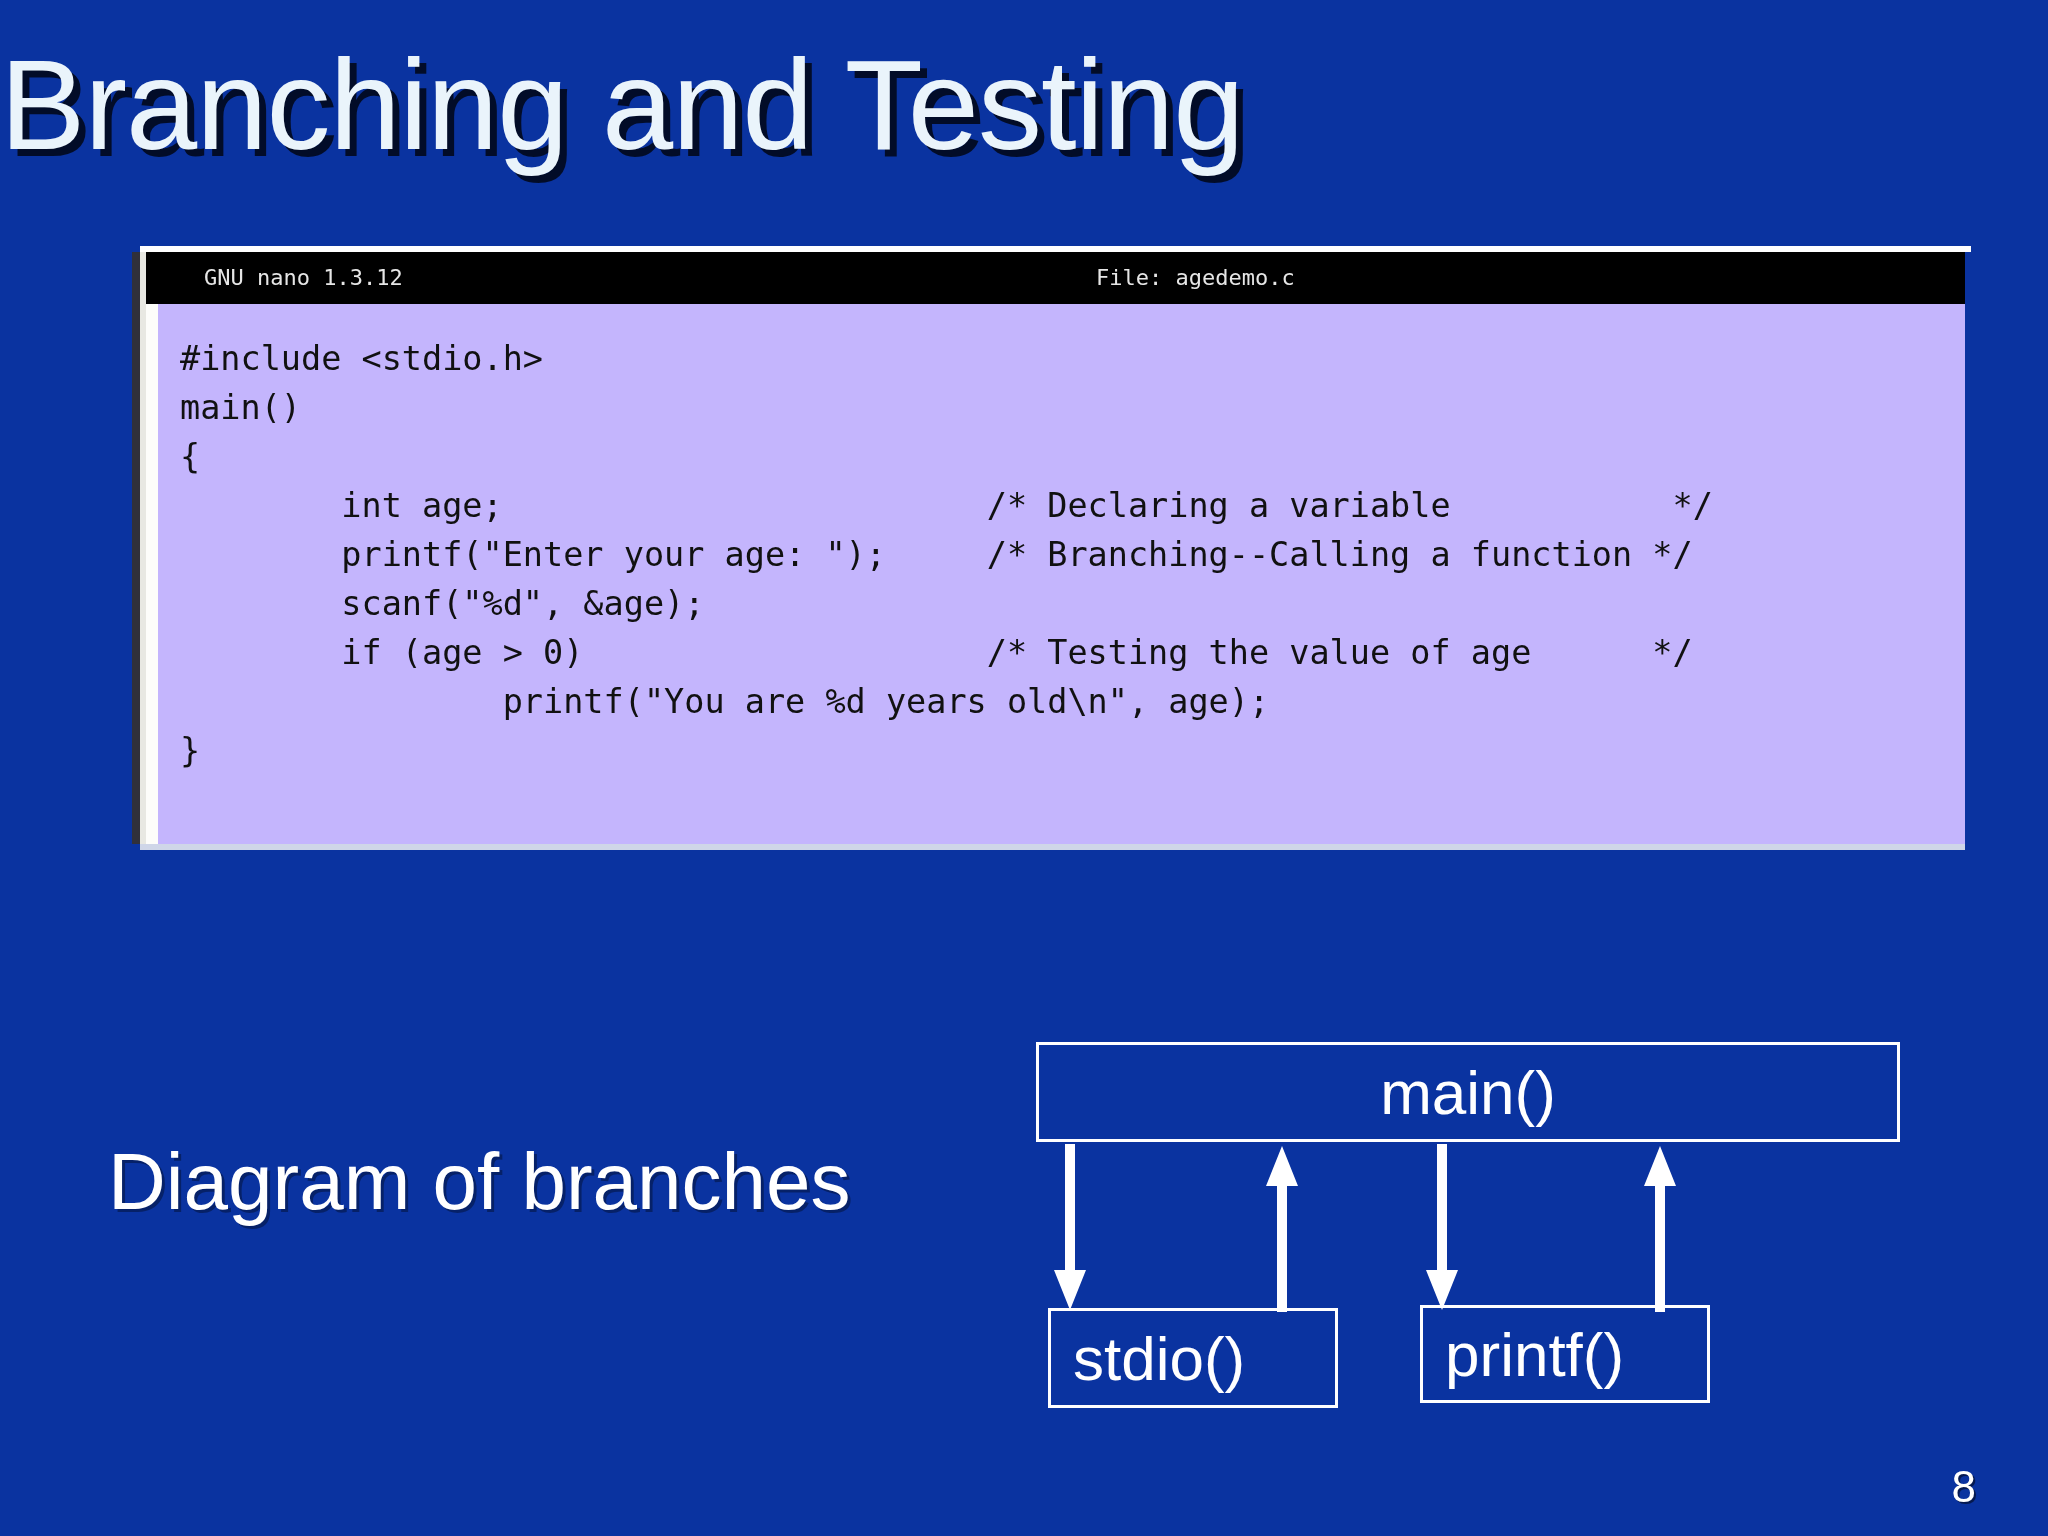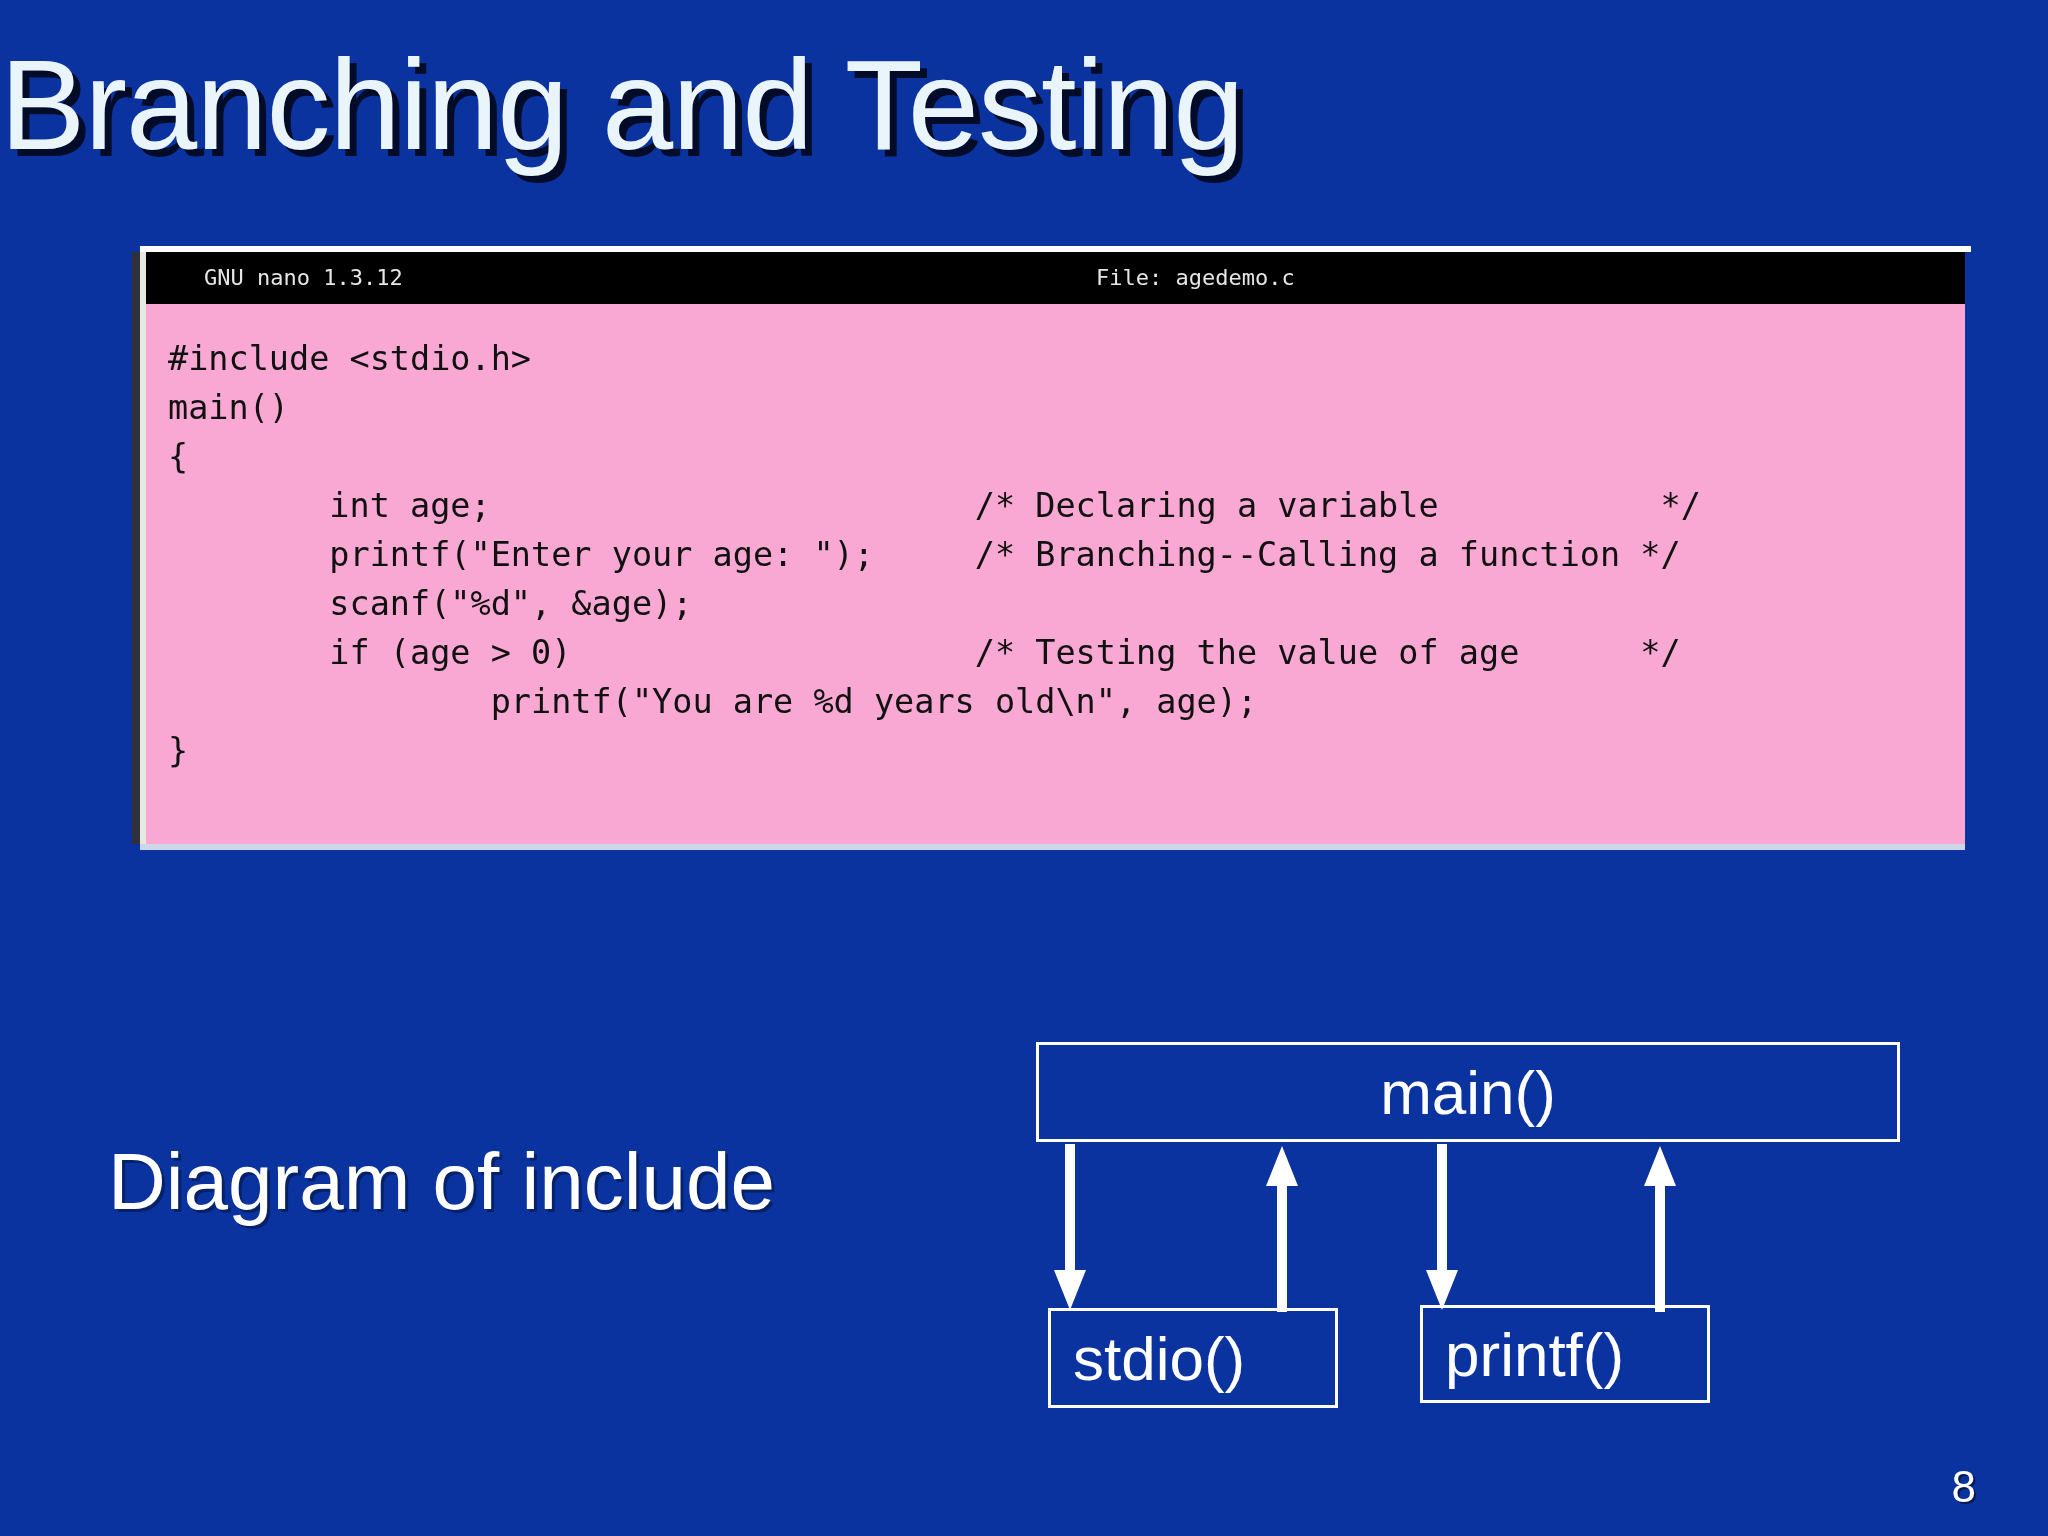--- a/index.html
+++ b/index.html
@@ -75,24 +75,25 @@
     top: 0;
   }
   #nano-file-label {
     position: absolute;
     left: 950px;
     top: 0;
   }
 
   #nano-body {
     position: relative;
-    background: #f9a8d4;
+    background: #c4b5fd;
     height: 540px;
     padding: 30px 5px 0 0;
     box-sizing: border-box;
+    margin-left: 12px;
   }
   #code-block {
     margin: 0;
     padding: 0 0 0 22px;
     font-family: "DejaVu Sans Mono", "Liberation Mono", monospace;
     font-size: 33.5px;
     line-height: 49px;
     color: #111111;
     white-space: pre;
     letter-spacing: 0px;
@@ -196,21 +197,21 @@
 {
         int age;                        /* Declaring a variable           */
         printf("Enter your age: ");     /* Branching--Calling a function */
         scanf("%d", &amp;age);
         if (age &gt; 0)                    /* Testing the value of age      */
                 printf("You are %d years old\n", age);
 }</pre>
     </div>
   </div>
 
-  <div class="body-line" id="body-line-0">Diagram of include</div>
+  <div class="body-line" id="body-line-0">Diagram of branches</div>
 
   <div id="diagram">
 
     <div class="node-box" id="node-main">
       <span>main()</span>
     </div>
 
     <div class="node-box" id="node-scanf">
       <span>stdio()</span>
     </div>

